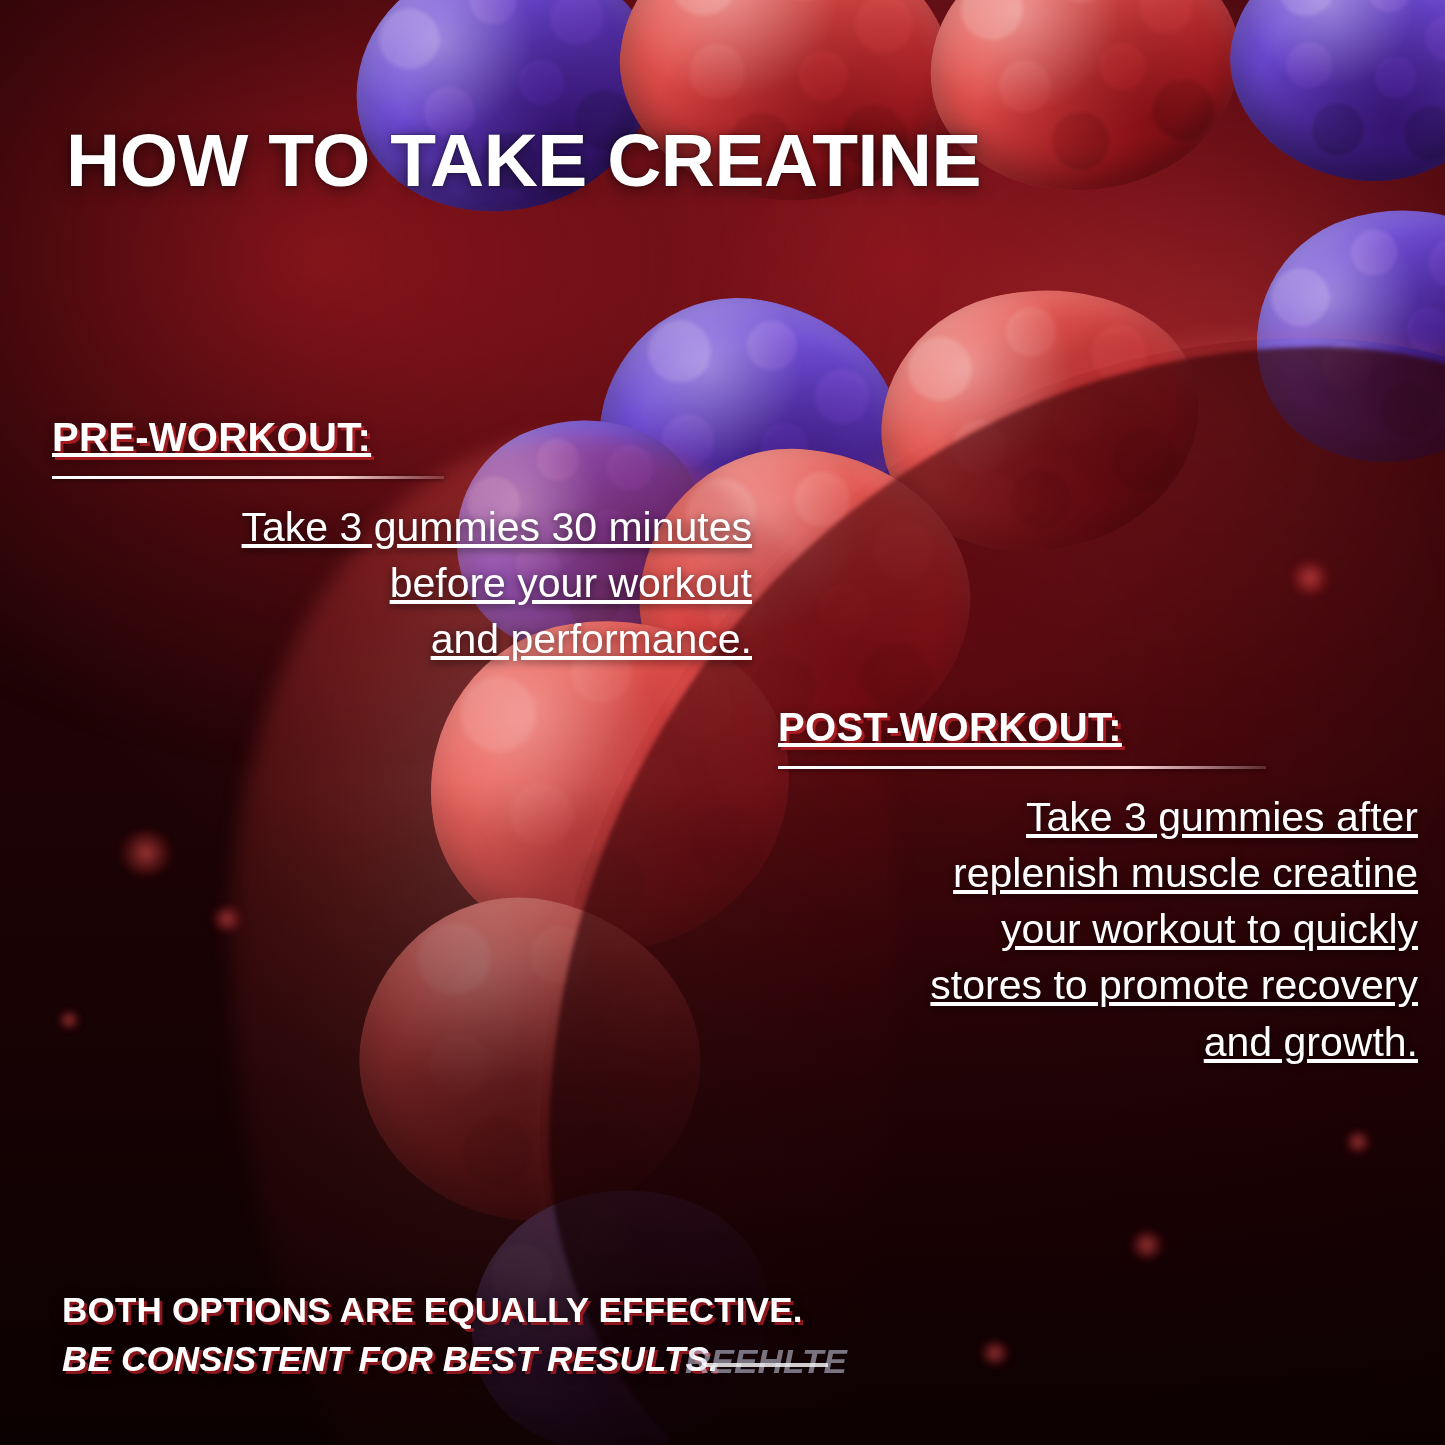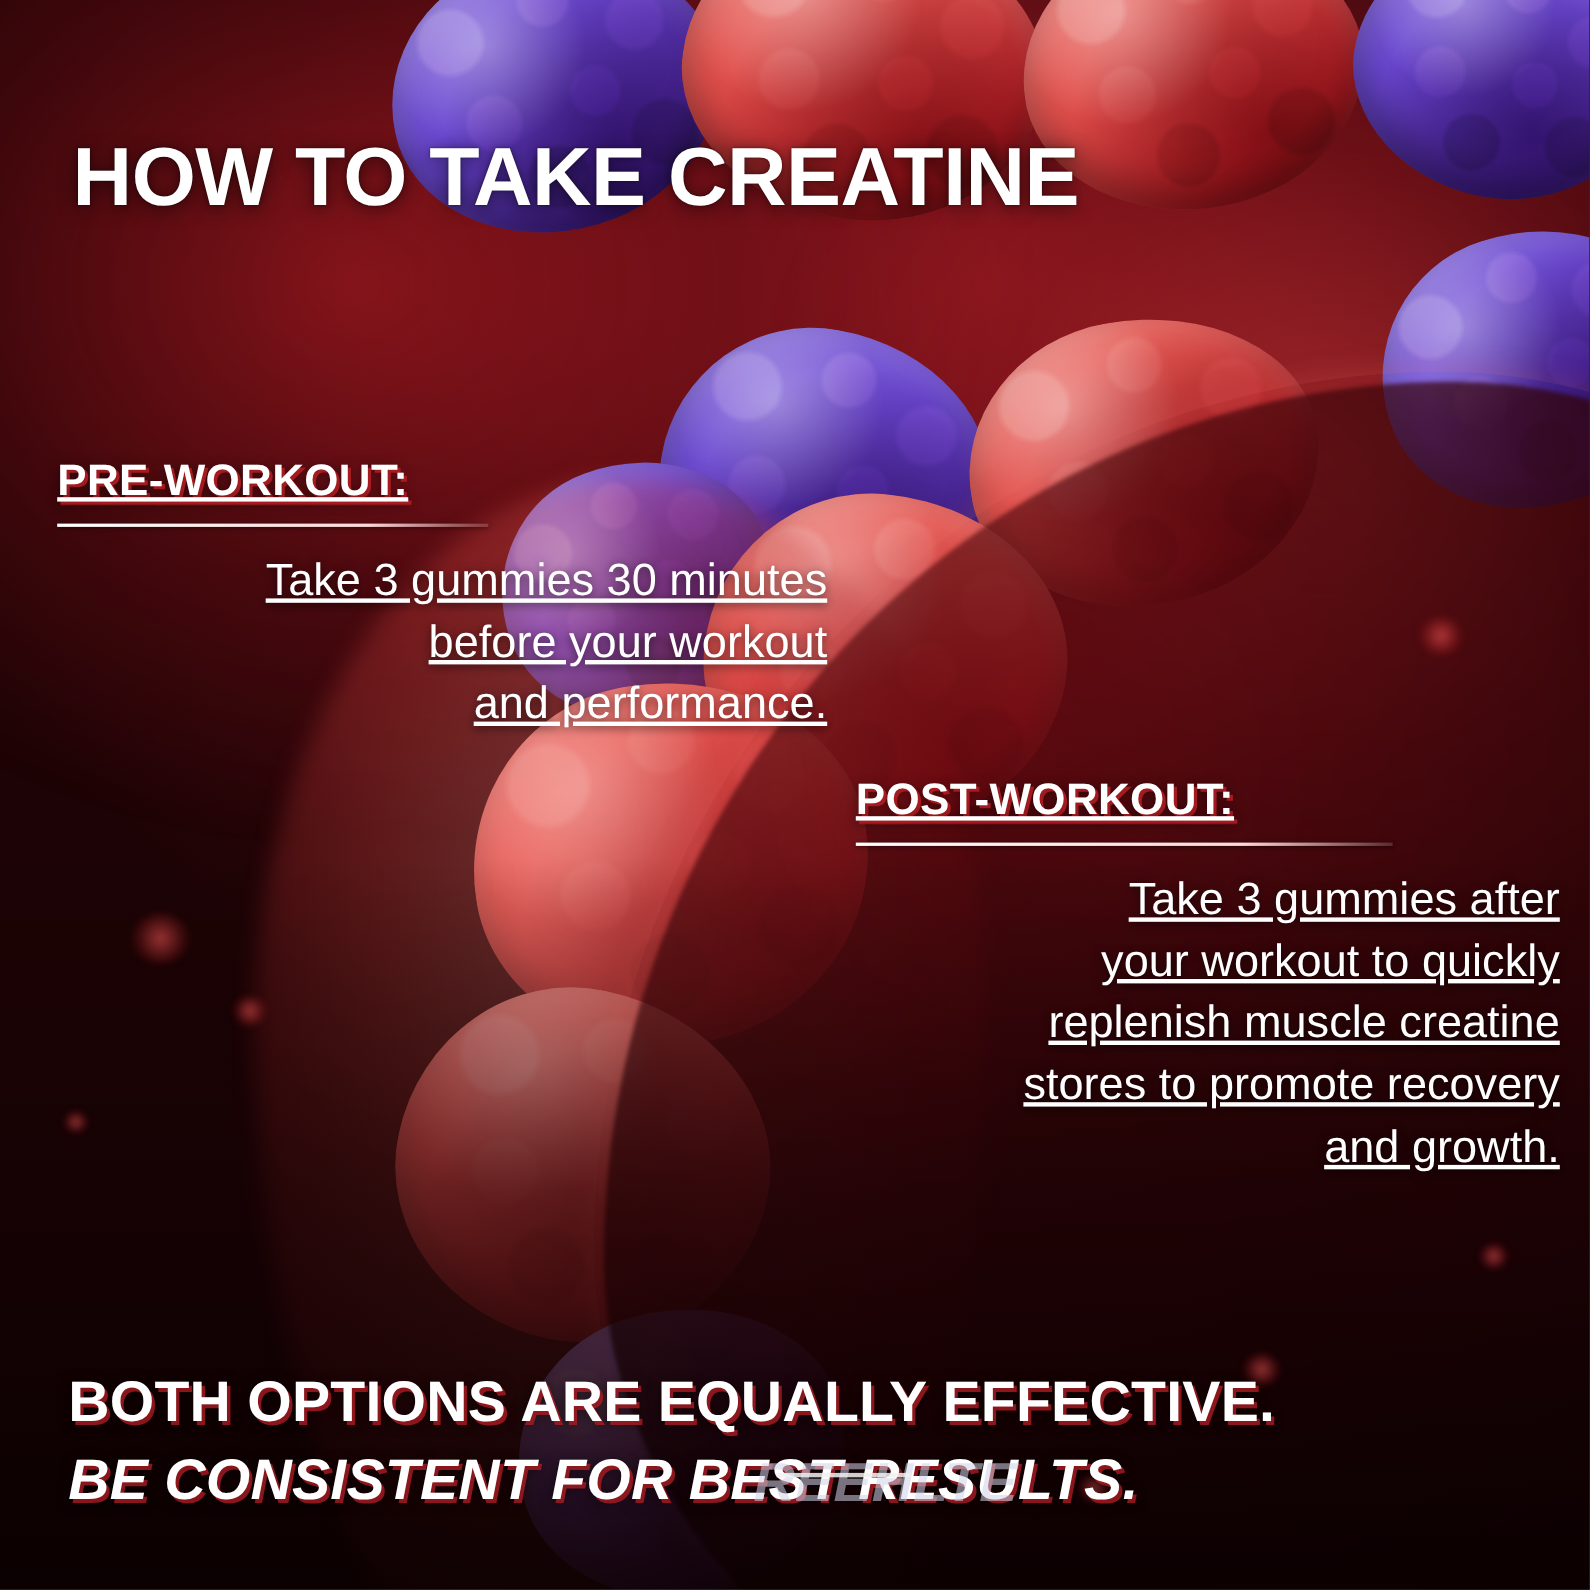--- a/index.html
+++ b/index.html
@@ -6,21 +6,21 @@
     margin: 0;
     padding: 0;
     background: #000;
   }
   #poster {
     position: relative;
     width: 1445px;
     height: 1445px;
     overflow: hidden;
     font-family: "Liberation Sans", sans-serif;
-    background: #a16207;
+    background: #1d4ed8;
   }
 
   
   .bg-base {
     position: absolute;
     inset: 0;
     background:
       radial-gradient(ellipse 70% 55% at 62% 18%, #8d1820 0%, #5c0d14 38%, #30060a 68%, #1d0305 100%),
       linear-gradient(160deg, #49090f 0%, #2c0509 45%, #160203 100%);
   }
@@ -179,21 +179,21 @@
     text-shadow: 0 2px 9px rgba(0,0,0,0.6);
   }
   .block-body div { white-space: nowrap; text-align: right; }
 
   .footer {
     position: absolute;
     left: 62px;
     bottom: 62px;
     width: 1320px;
     color: #fff;
-    font-size: 52px;
+    font-size: 35px;
     font-weight: 700;
     line-height: 1.38;
     text-transform: uppercase;
     letter-spacing: 0.2px;
     text-shadow: 3px 3px 0 rgba(170,28,34,0.8), 0 2px 12px rgba(0,0,0,0.6);
   }
   .footer .line2 { position: relative; font-style: italic; }
   .footer .glitch {
     position: absolute;
     left: 0;
@@ -285,22 +285,22 @@
       <div>before your workout</div>
       <div>and performance.</div>
     </div>
   </div>
 
   <div class="block block-post">
     <div class="block-title">POST-WORKOUT:</div>
     <div class="rule"></div>
     <div class="block-body">
       <div>Take 3 gummies after</div>
+      <div>replenish muscle creatine</div>
       <div>your workout to quickly</div>
-      <div>replenish muscle creatine</div>
       <div>stores to promote recovery</div>
       <div>and growth.</div>
     </div>
   </div>
 
   <div class="footer">
     <div class="line1">BOTH OPTIONS ARE EQUALLY EFFECTIVE.</div>
     <div class="line2">
       <span>BE CONSISTENT FOR BEST RESULTS.</span>
       <span class="glitch" style="left:620px;"><span>REEHLTE</span></span>

